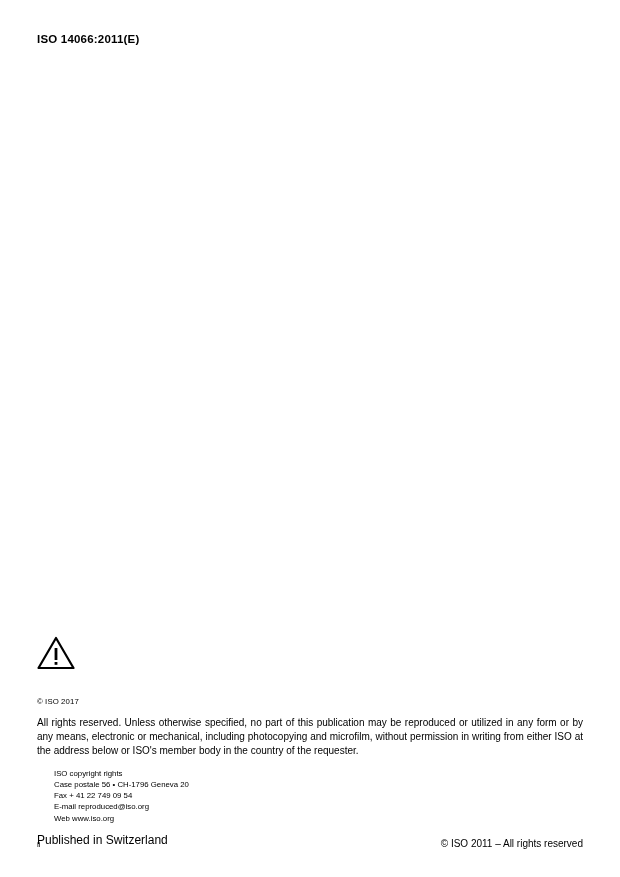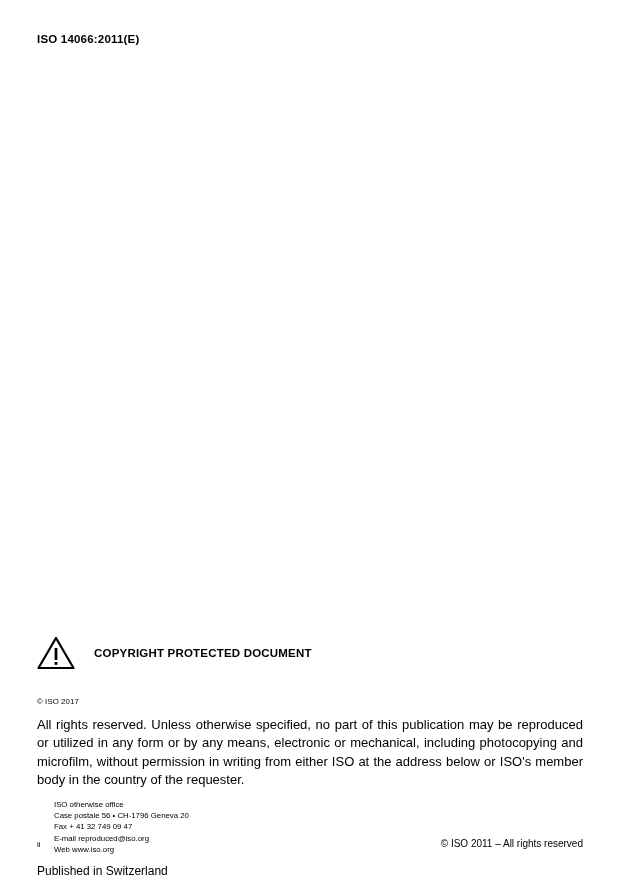--- a/index.html
+++ b/index.html
@@ -55,21 +55,21 @@
     font-weight: bold;
     letter-spacing: 0.2px;
   }
   .cp-year {
     margin-top: 21px;
     font-size: 7.8px;
     letter-spacing: 0.1px;
   }
   .cp-rights {
     margin-top: 10px;
-    font-size: 13px;
+    font-size: 10px;
     line-height: 1.42;
     text-align: justify;
     width: 546px;
   }
   .cp-address {
     margin-top: 9px;
     margin-left: 17px;
     font-size: 7.8px;
     line-height: 1.45;
   }
@@ -104,31 +104,30 @@
   <div class="header-title">ISO 14066:2011(E)</div>
 
   <div class="copyright-block">
 
     <div class="cp-banner">
       <svg class="warning-icon" viewBox="0 0 38 34">
         <polygon points="19,2 36.5,32 1.5,32" fill="#ffffff" stroke="#000000" stroke-width="2.2" stroke-linejoin="round"></polygon>
         <rect x="17.6" y="12" width="2.8" height="12" fill="#000000"></rect>
         <rect x="17.6" y="26" width="2.8" height="2.8" fill="#000000"></rect>
       </svg>
-      <div class="cp-banner-label">COPYRIGHT PROTECTED DOCUMENT</div>
     </div>
 
     <div class="cp-year">©  ISO 2017</div>
 
     <div class="cp-rights">All rights reserved. Unless otherwise specified, no part of this publication may be reproduced or utilized in any form or by any means, electronic or mechanical, including photocopying and microfilm, without permission in writing from either ISO at the address below or ISO's member body in the country of the requester.</div>
 
     <div class="cp-address">
-      <div>ISO otherwise office</div>
+      <div>ISO copyright rights</div>
       <div>Case postale 56 • CH-1796 Geneva 20</div>
-      <div>Fax  + 41 32 749 09 47</div>
+      <div>Fax  + 41 22 749 09 54</div>
       <div>E-mail  reproduced@iso.org</div>
       <div>Web  www.iso.org</div>
     </div>
 
     <div class="cp-published">Published in Switzerland</div>
   </div>
 
   <div class="footer">
     <div class="footer-left">ii</div>
     <div class="footer-right">© ISO 2011 – All rights reserved</div>

